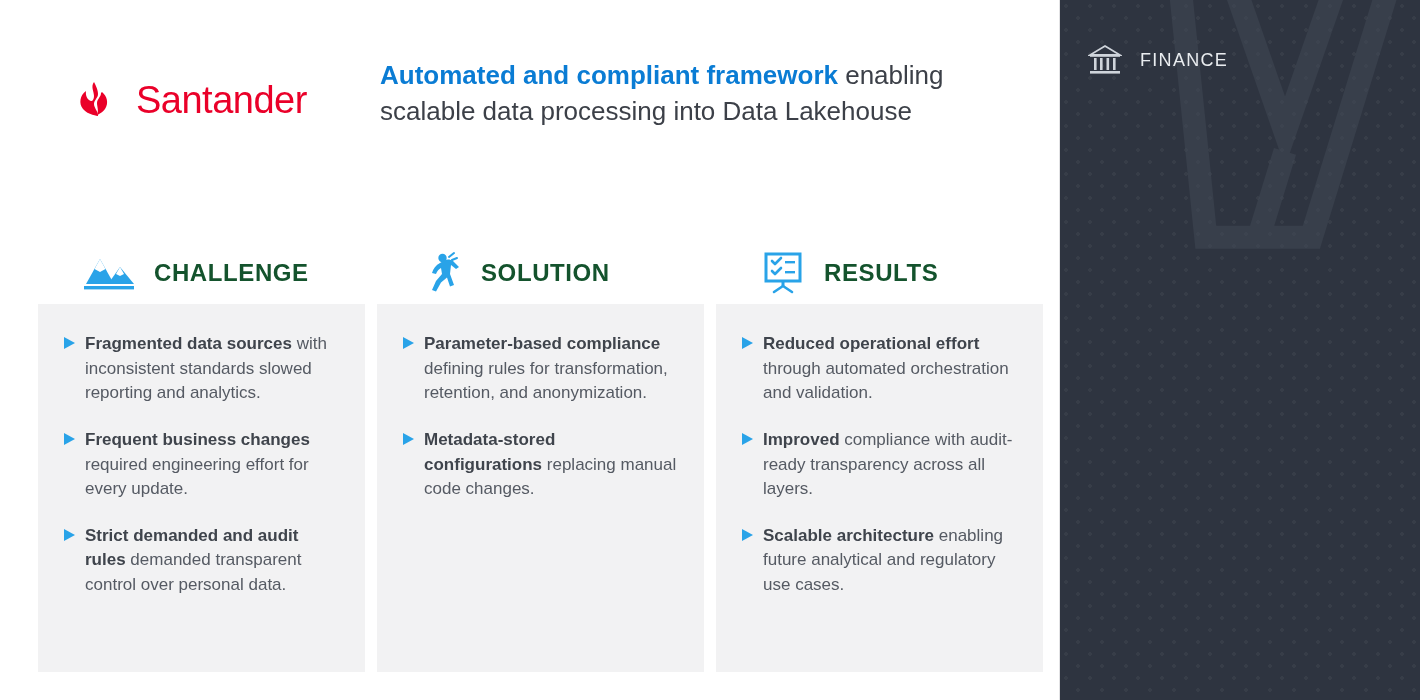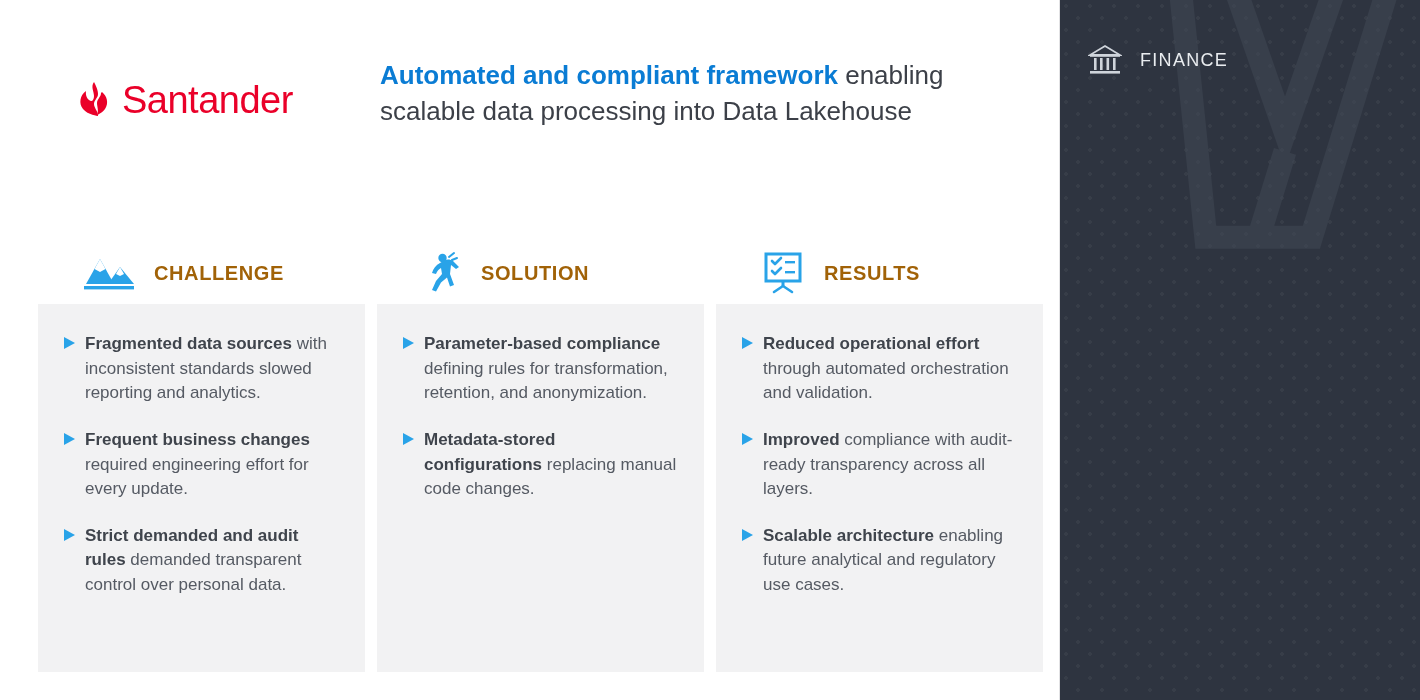--- a/index.html
+++ b/index.html
@@ -71,21 +71,21 @@
     font-weight: 400;
   }
 
   
   .brand-logo {
     position: absolute;
     left: 72px;
     top: 78px;
     display: flex;
     align-items: center;
-    gap: 6px;
+    gap: 20px;
     justify-content: center;
   }
   .brand-flame svg { display: block; }
   .brand-word {
     font-size: 38px;
     color: #ea0029;
     letter-spacing: -0.5px;
     font-weight: 400;
   }
 
@@ -120,24 +120,24 @@
     display: flex;
     align-items: center;
     gap: 16px;
     height: 62px;
     padding-left: 42px;
     box-sizing: border-box;
   }
   .col-head .icon { flex: 0 0 auto; }
   .col-head .icon svg { display: block; }
   .col-title {
-    font-size: 20px;
+    font-size: 24px;
     font-weight: 700;
     letter-spacing: 0.6px;
-    color: #a16207;
+    color: #14532d;
     text-transform: uppercase;
   }
   .card {
     background: #f2f2f3;
     height: 368px;
     padding: 28px 26px 20px 26px;
     box-sizing: border-box;
   }
   .bullet {
     display: flex;

